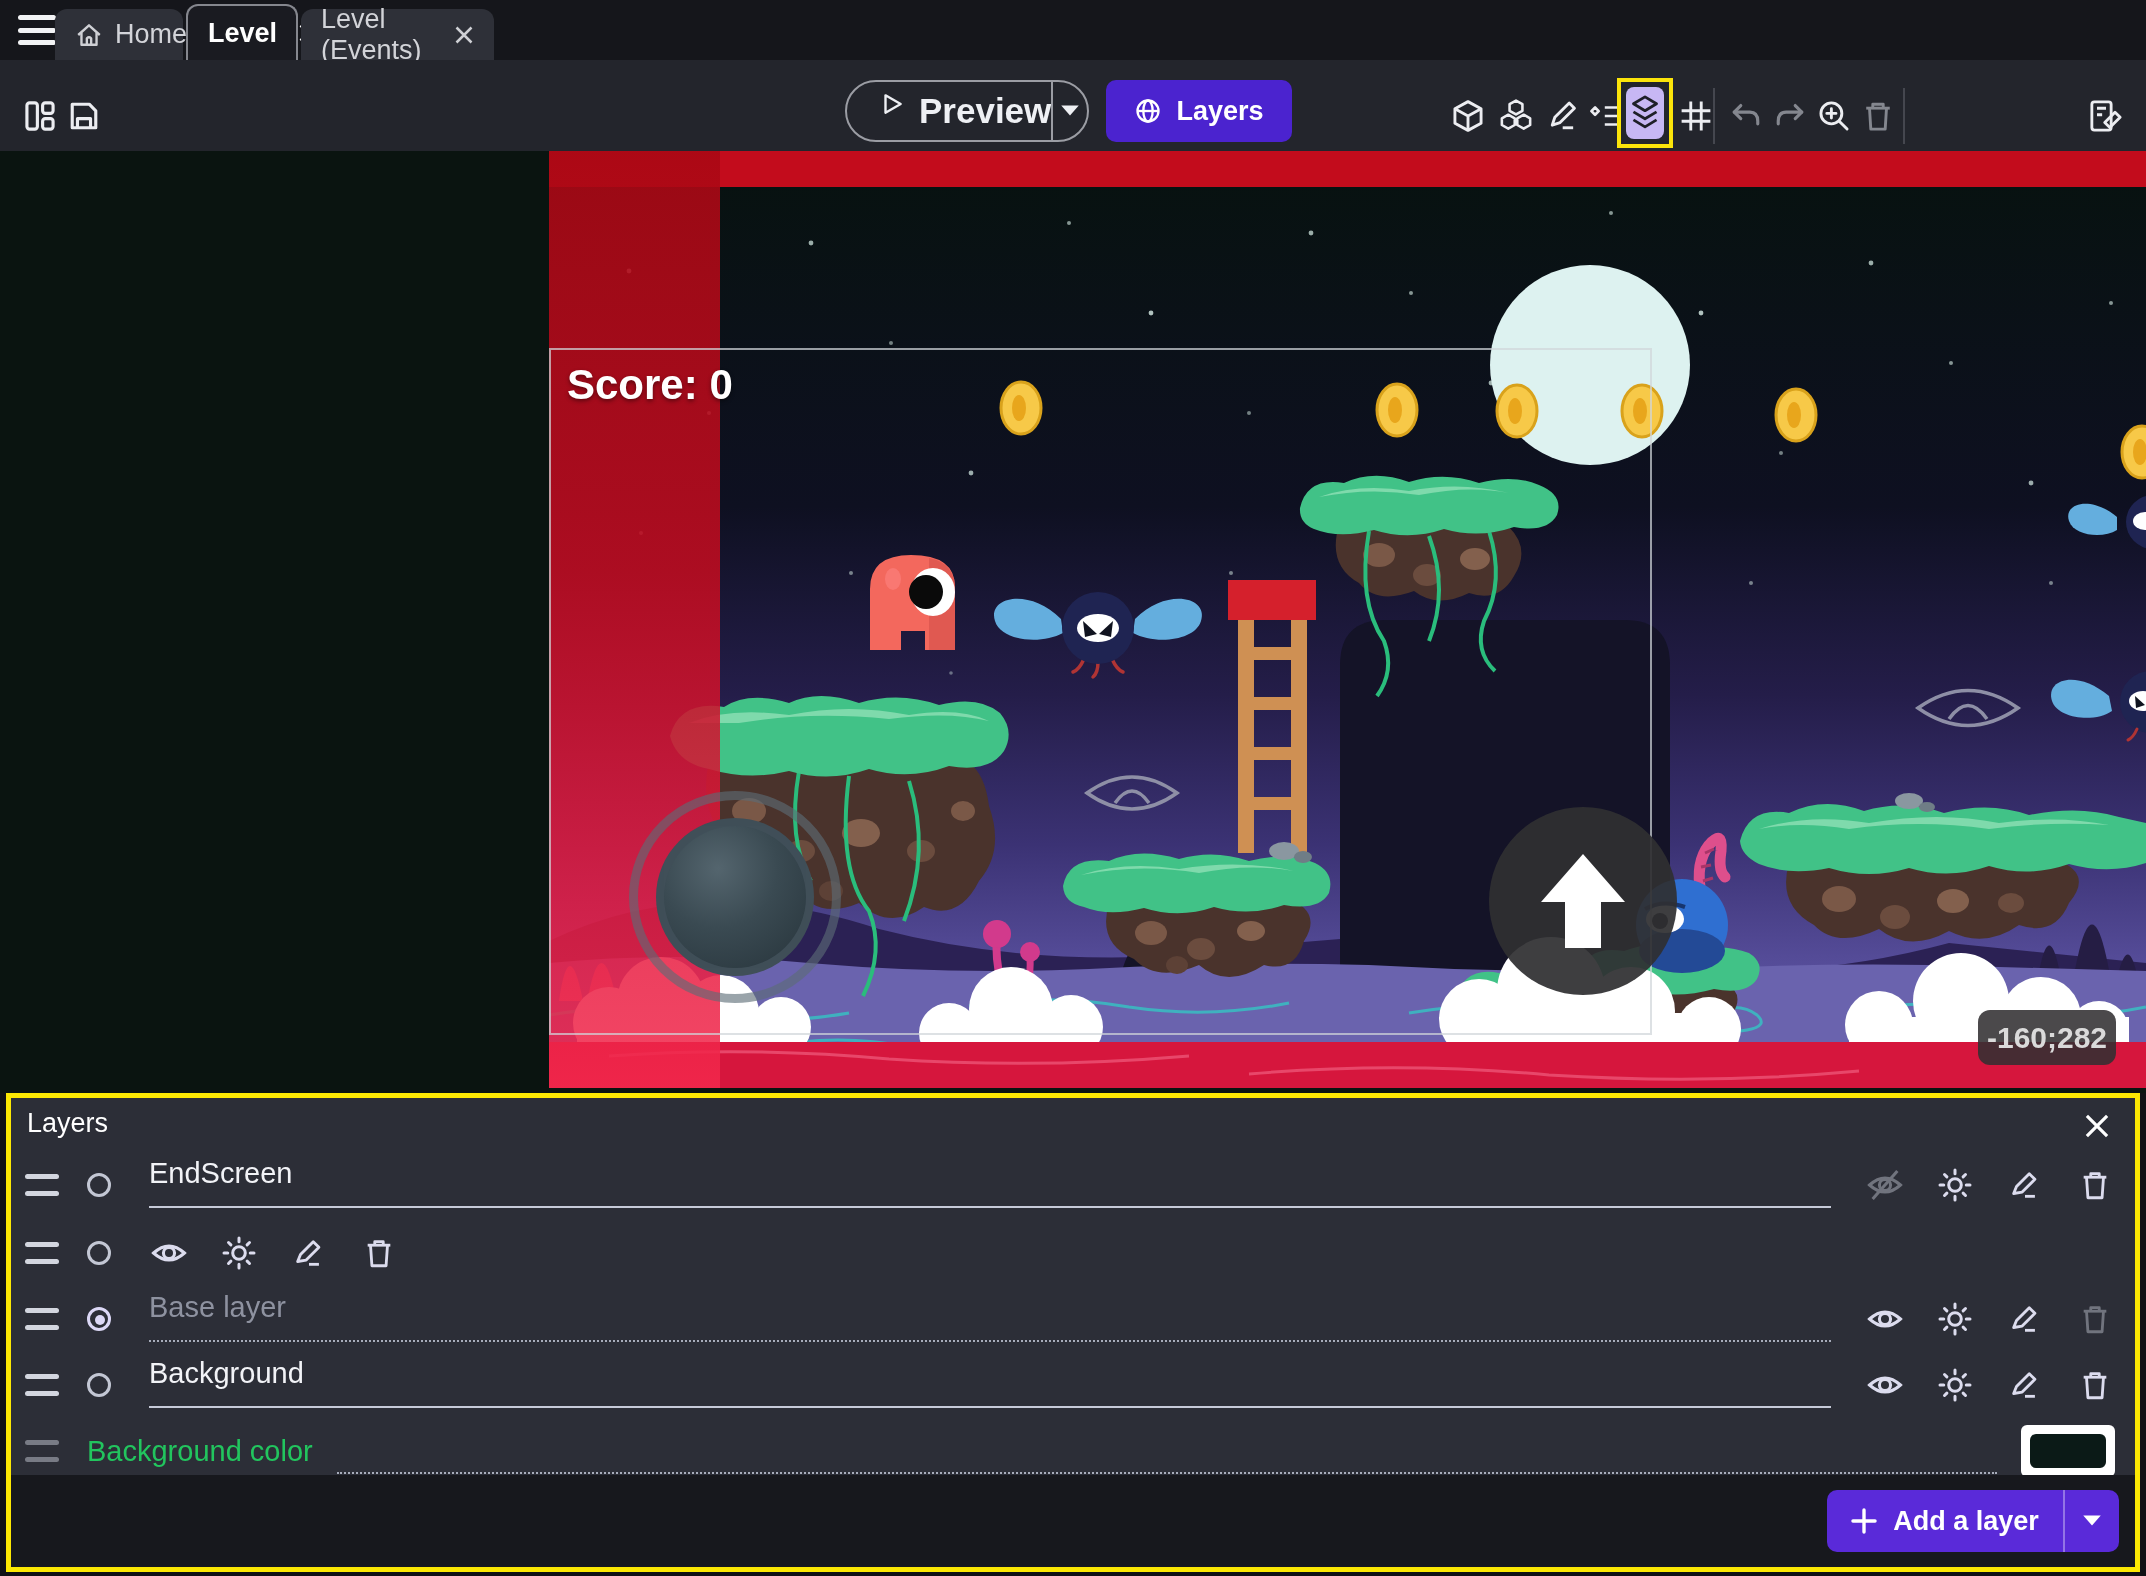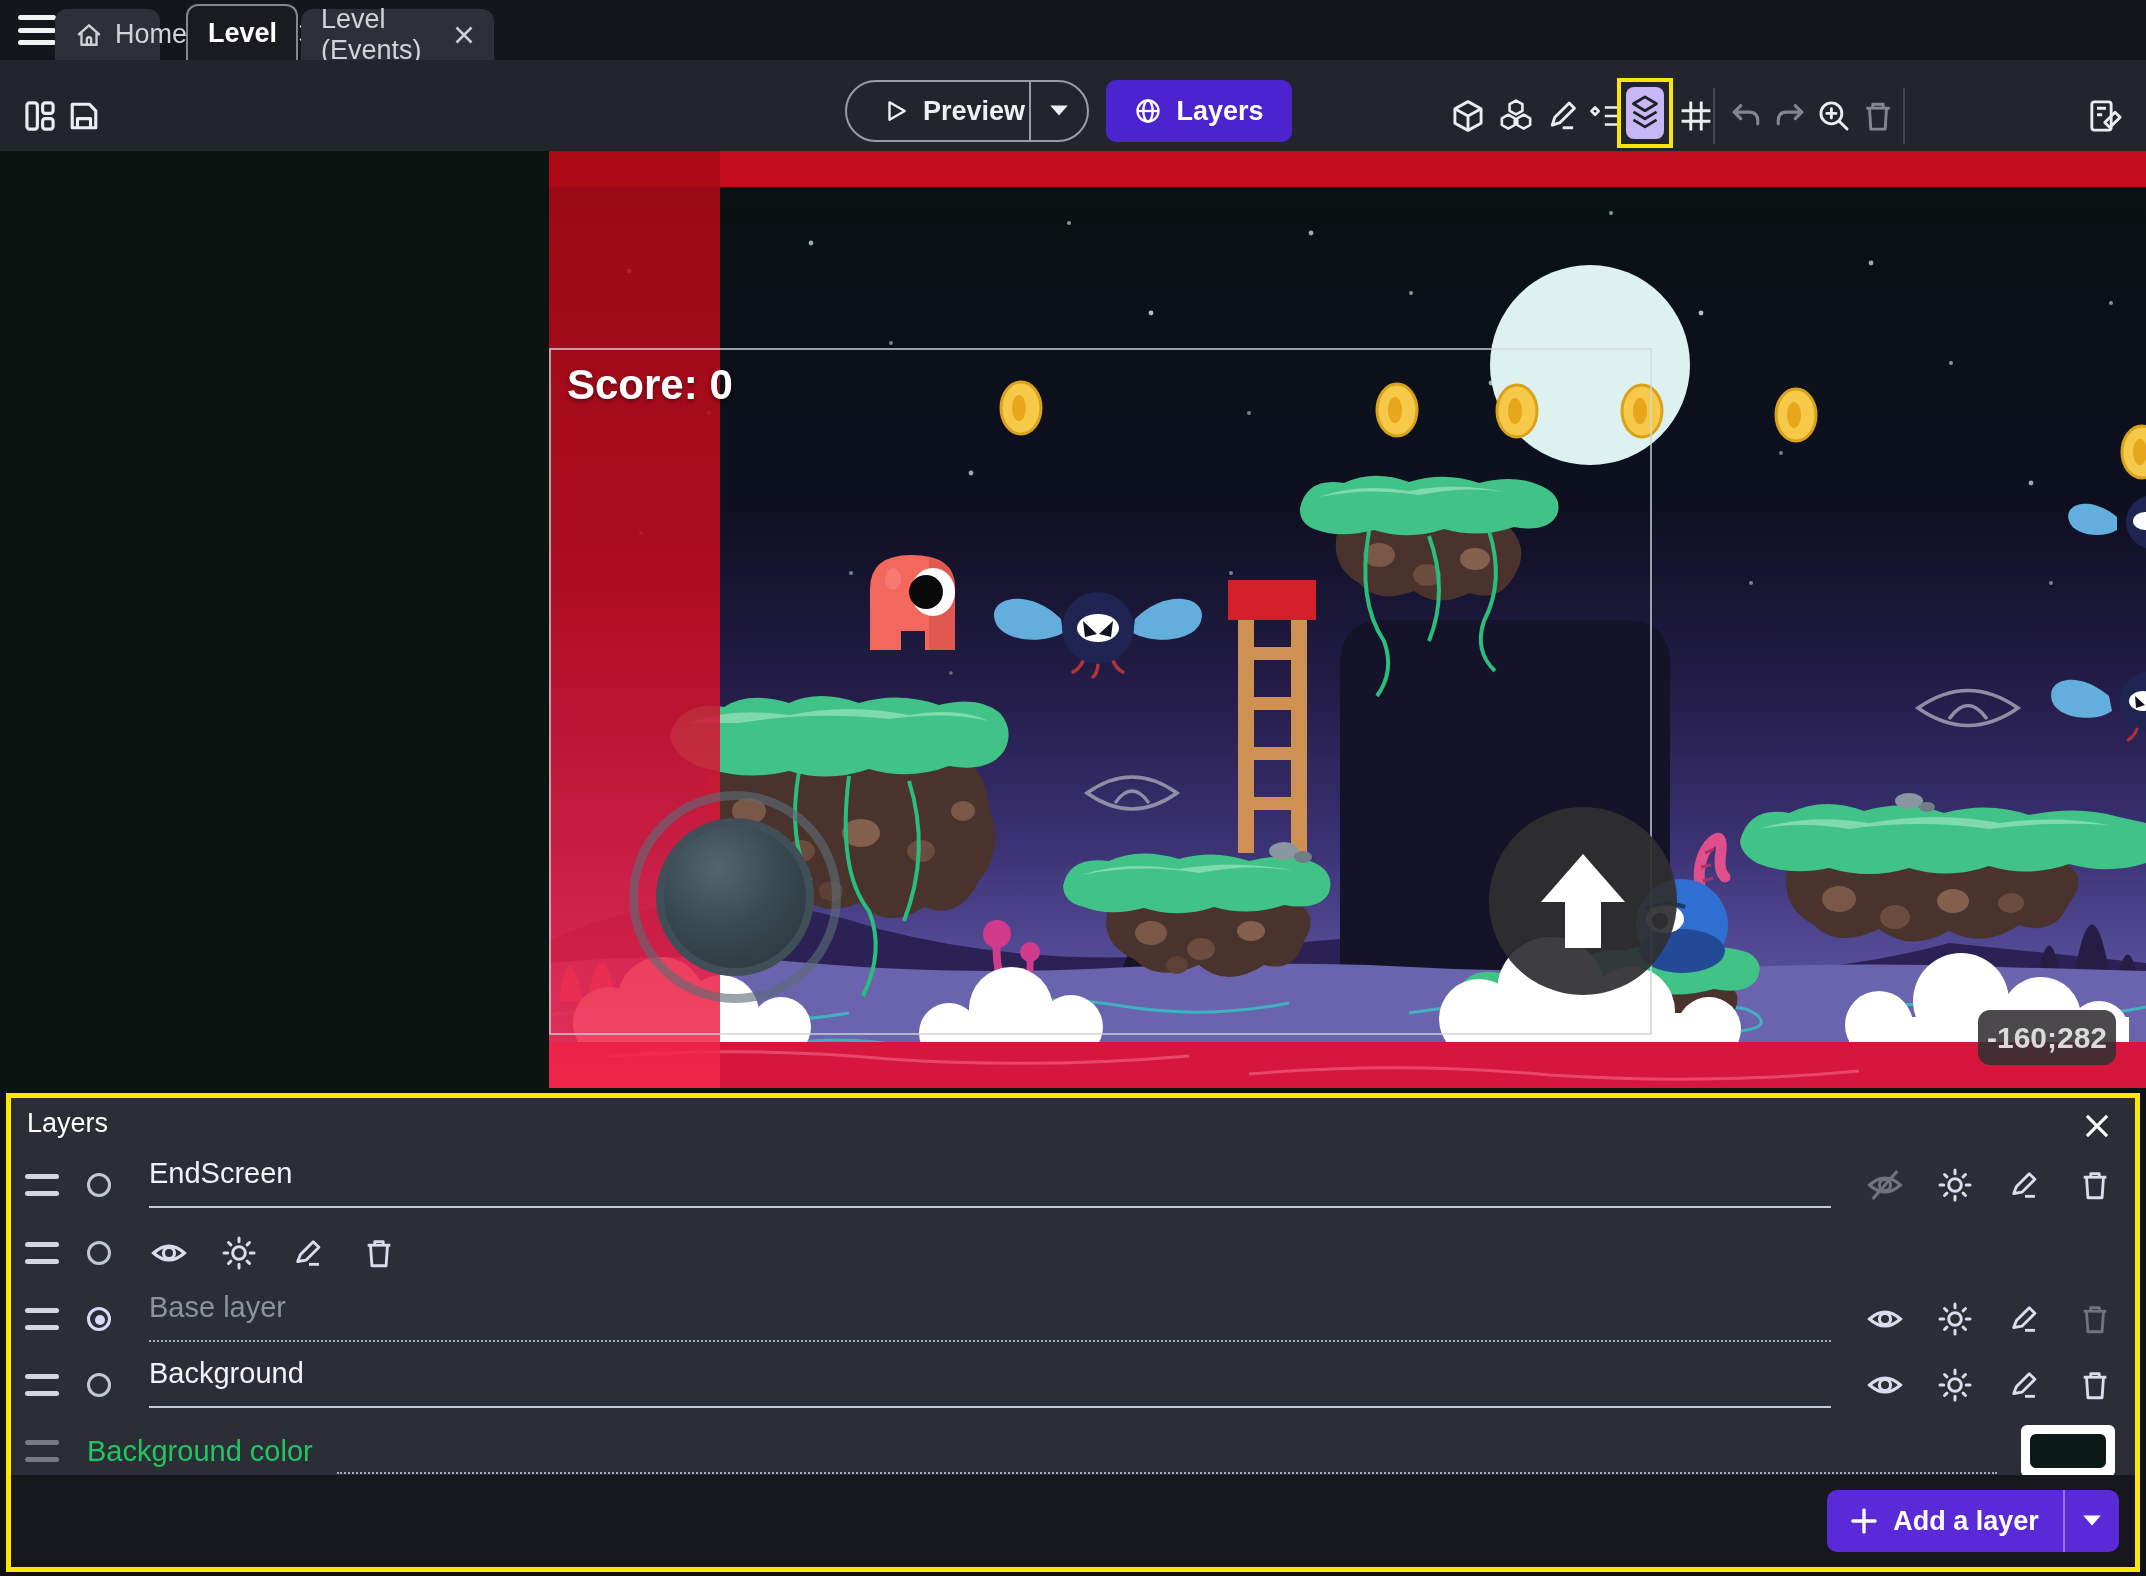--- a/index.html
+++ b/index.html
@@ -5,34 +5,34 @@
   html,body{margin:0;padding:0;background:#000;}
   *{box-sizing:border-box;font-family:"Liberation Sans",sans-serif;}
   #app{position:relative;width:2146px;height:1576px;background:#101115;overflow:hidden;}
 
   
   .tabbar{position:absolute;left:0;top:0;width:2146px;height:60px;background:#15161b;}
   .hamburger{position:absolute;left:18px;top:15px;width:38px;height:30px;display:flex;flex-direction:column;justify-content:space-between;cursor:pointer;}
   .hamburger span{display:block;height:5px;border-radius:3px;background:#f2f3f5;}
   .tab{position:absolute;display:flex;align-items:center;gap:12px;padding:0 20px;border-radius:12px 12px 0 0;color:#d3d4d9;font-size:27px;}
   .tab .tab-x{font-size:24px;color:#cfd0d5;margin-left:6px;}
-  .tab-home{left:55px;top:9px;width:105px;height:51px;background:#2e3038;}
+  .tab-home{left:55px;top:9px;width:128px;height:51px;background:#2e3038;}
   .tab-level{left:186px;top:4px;width:112px;height:56px;background:#1a1b21;border:2px solid #85878e;border-bottom:none;color:#fff;font-weight:700;gap:15px;}
   .tab-events{left:301px;top:9px;width:193px;height:51px;background:#2e3038;}
   .icon{display:inline-flex;align-items:center;justify-content:center;}
   .icon svg{display:block;}
 
   
   .toolbar{position:absolute;left:0;top:60px;width:2146px;height:91px;background:#23252c;}
   .tb-icon{position:absolute;top:36px;width:40px;height:40px;display:flex;align-items:center;justify-content:center;cursor:pointer;}
   .tb-icon svg{stroke:#ecedf1;}
   .tb-icon.dim svg{stroke:#84878f;}
   .tb-divider{position:absolute;top:28px;width:2px;height:56px;background:#45474f;}
   .btn-preview{position:absolute;left:845px;top:20px;width:244px;height:62px;border:2px solid #9b9da4;border-radius:31px;display:flex;align-items:center;color:#eef0f4;cursor:pointer;}
-  .btn-preview .pv-main{flex:1;display:flex;align-items:center;justify-content:center;gap:14px;font-size:27px;font-weight:700;padding-left:32px;}
+  .btn-preview .pv-main{flex:1;display:flex;align-items:flex-start;justify-content:center;gap:14px;font-size:35px;font-weight:700;padding-left:32px;}
   .btn-preview .pv-sep{width:2px;height:100%;background:#9b9da4;}
   .btn-preview .pv-caret{width:56px;display:flex;align-items:center;justify-content:center;}
   .btn-publish{position:absolute;left:1106px;top:20px;width:186px;height:62px;background:#4b23cf;border-radius:10px;display:flex;align-items:center;justify-content:center;gap:14px;color:#fff;font-size:27px;font-weight:700;cursor:pointer;}
   .hl-box{position:absolute;left:1617px;top:18px;width:56px;height:70px;border:4px solid #fbe40a;display:flex;align-items:center;justify-content:center;}
   .layers-chip{width:38px;height:52px;border-radius:8px;background:#c7b7f4;display:flex;align-items:center;justify-content:center;cursor:pointer;}
 
   
   .canvas{position:absolute;left:0;top:151px;width:2146px;height:942px;background:#0a1410;overflow:hidden;}
   .scene-svg{position:absolute;left:549px;top:0;}
   .v-stripe{position:absolute;left:549px;top:0;width:171px;height:937px;

